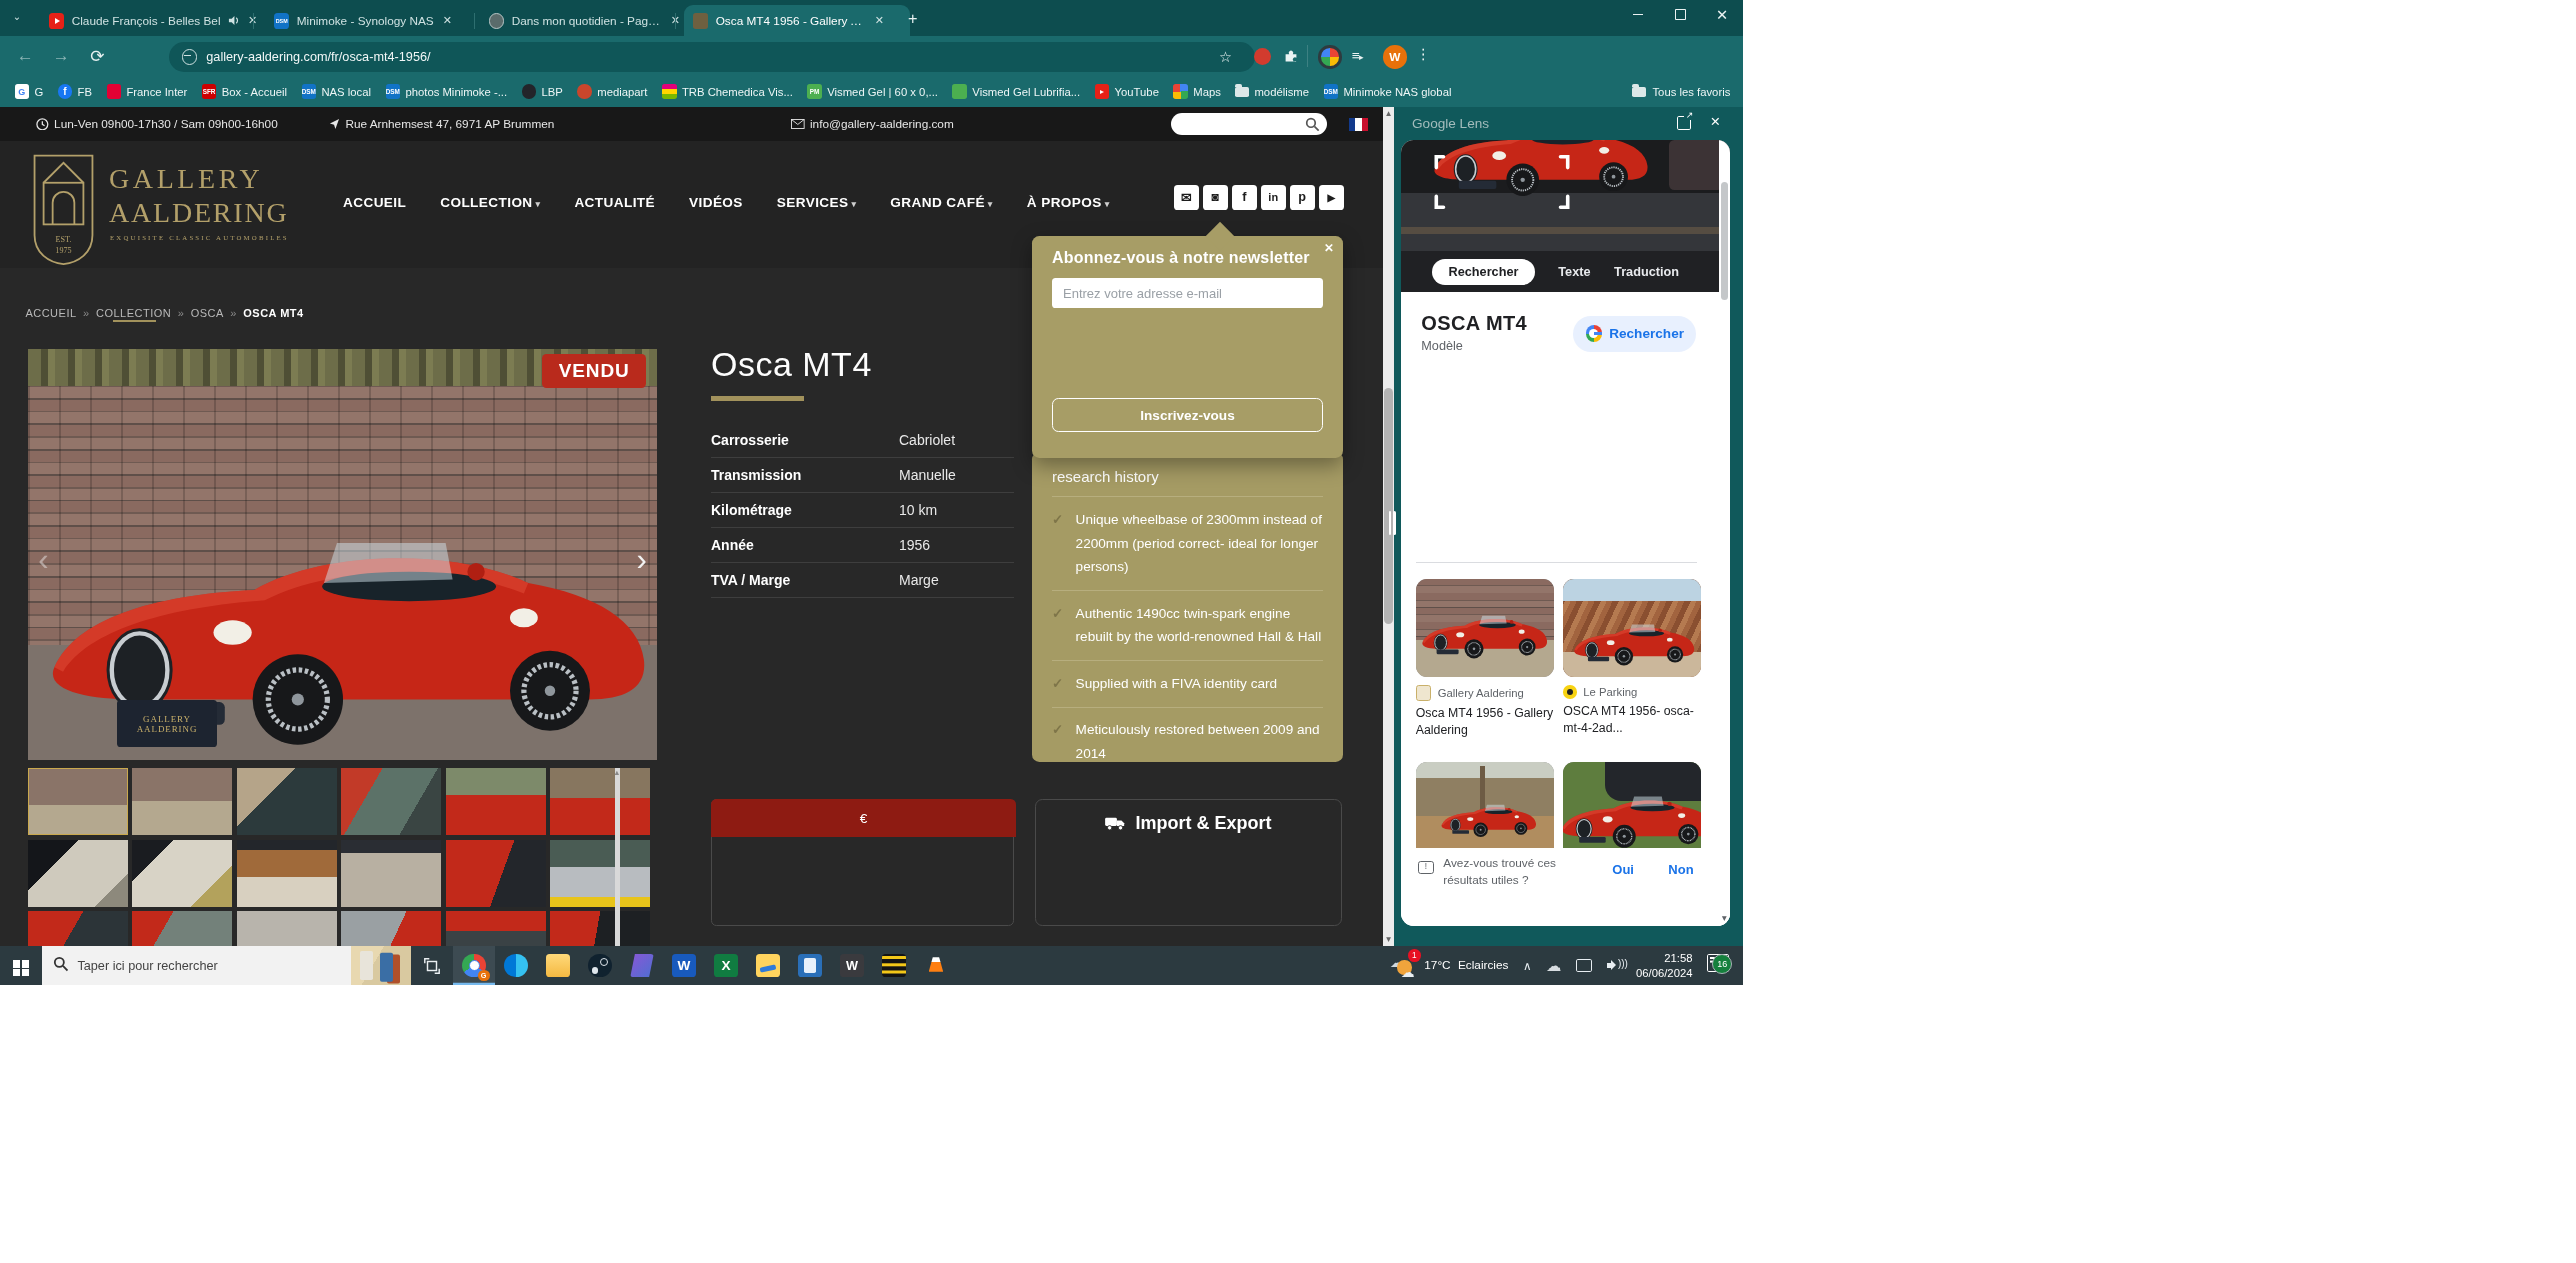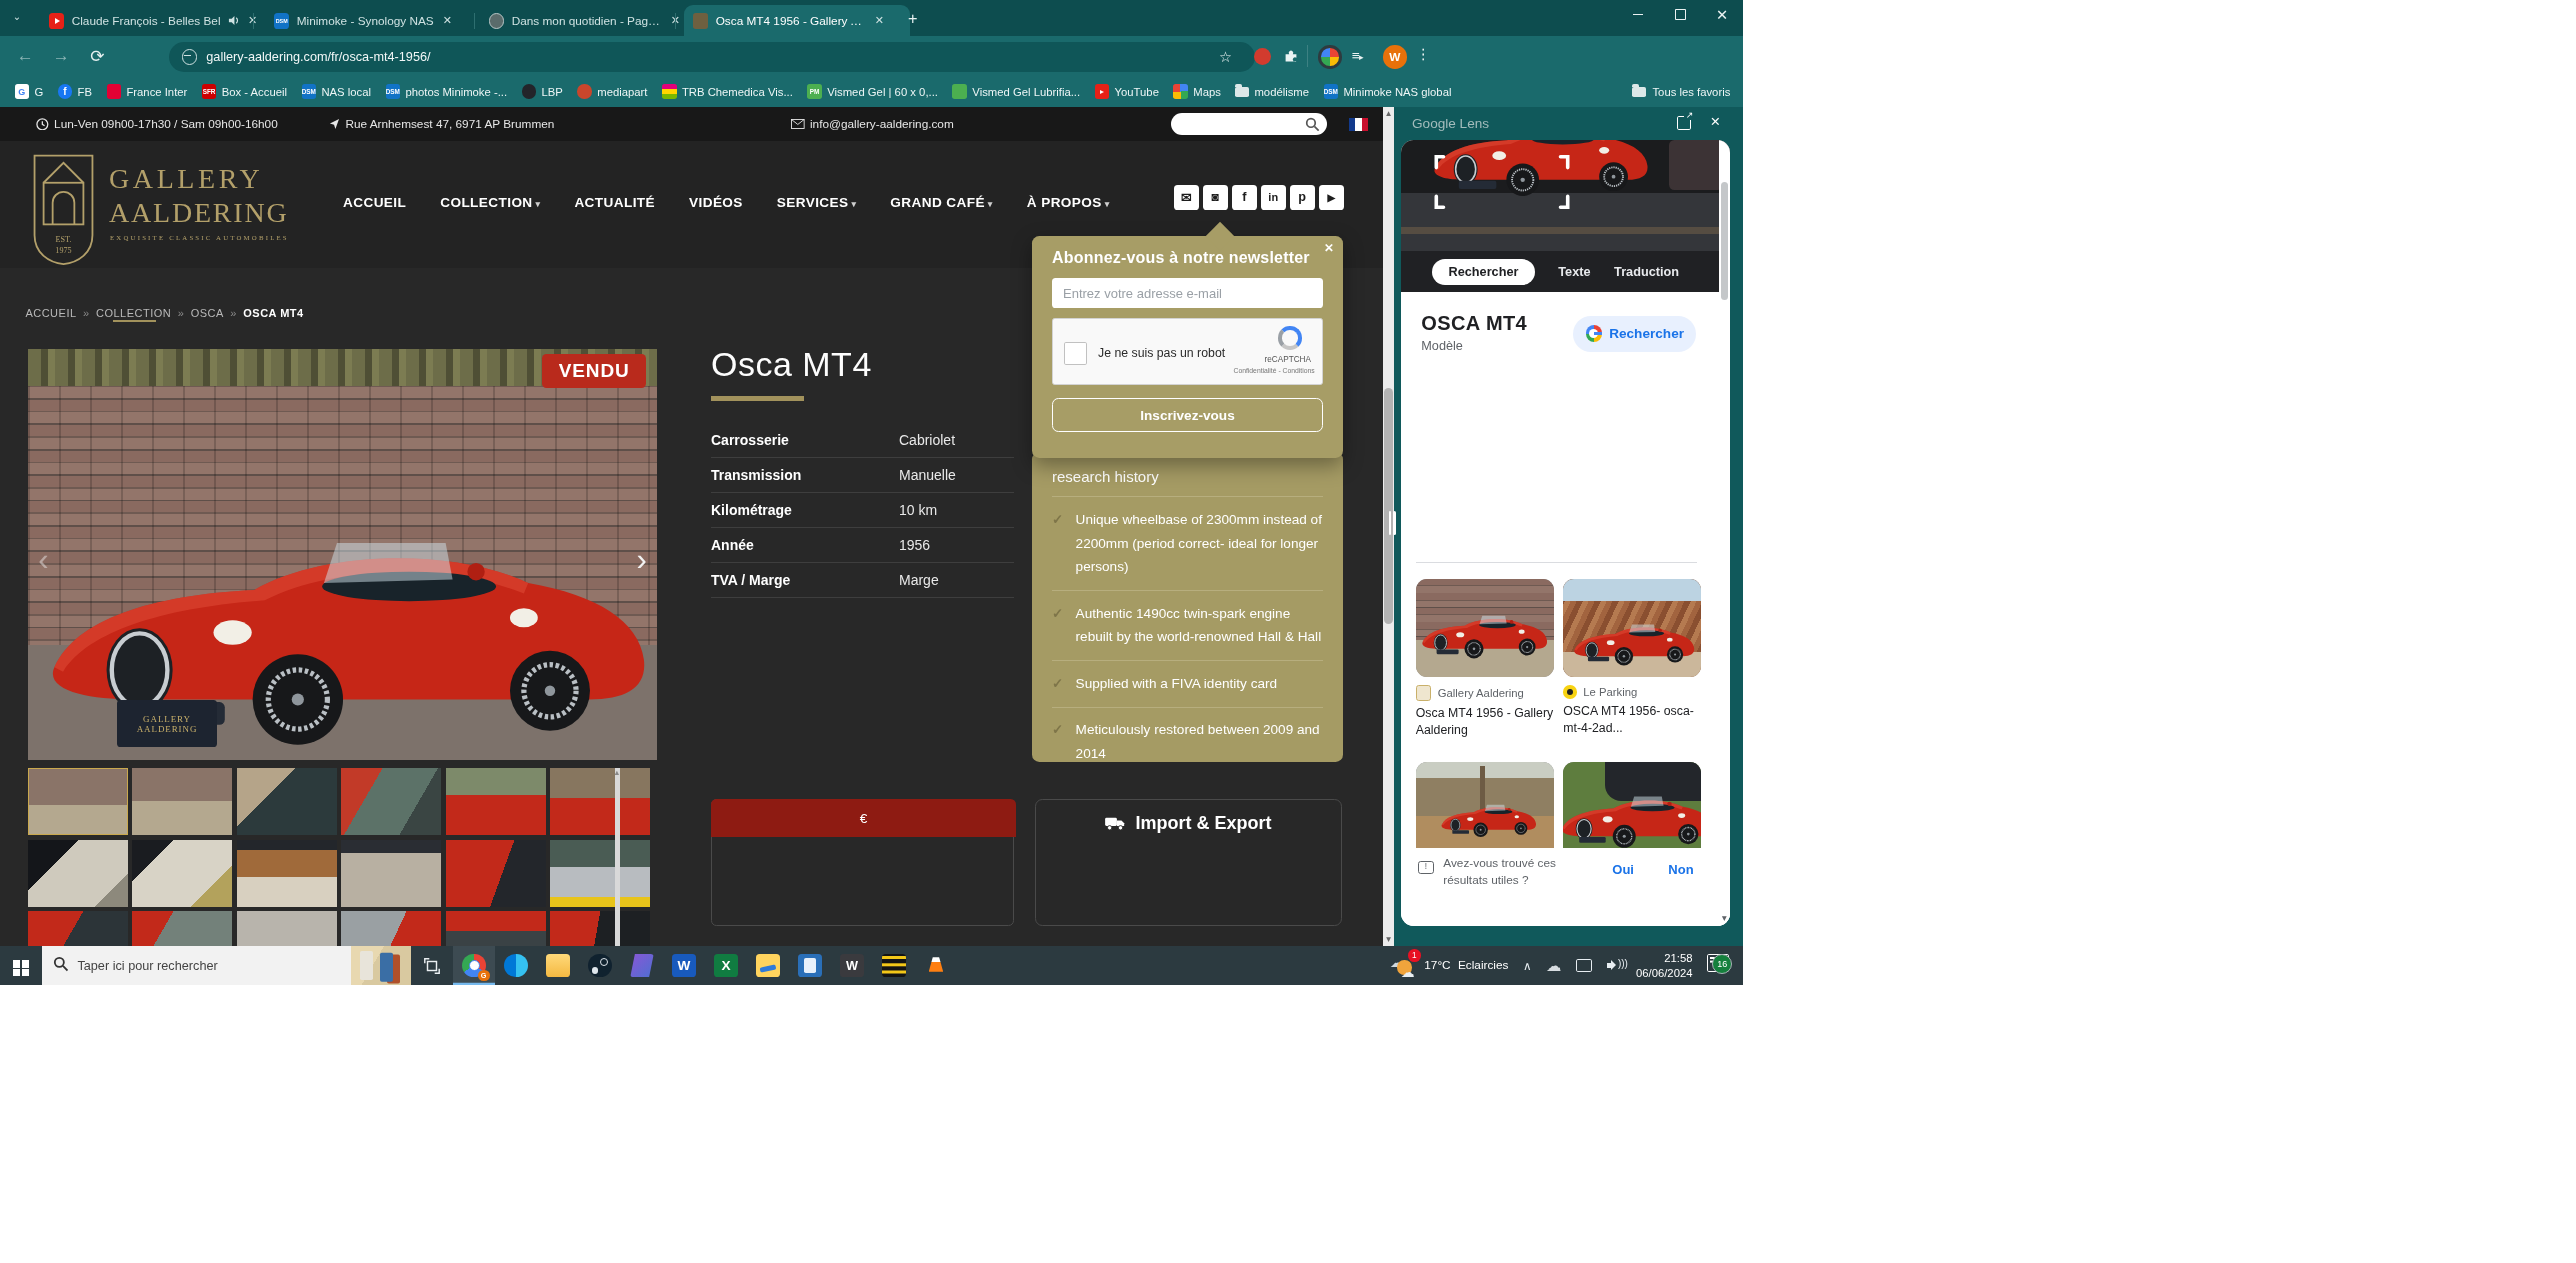--- a/index.html
+++ b/index.html
@@ -533,27 +533,20 @@
             <div class="fdiv"></div>
             <div class="feat"><span class="chk">✓</span>Meticulously restored between 2009 and 2014</div>
           </div>
     </div>
 
     <div class="popup">
       <div class="tail"></div>
       <div class="pclose">✕</div>
       <h3>Abonnez-vous à notre newsletter</h3>
       <div class="mail">Entrez votre adresse e-mail</div>
-      <div class="captcha">
-        <div class="box"></div>
-        <div class="ctext">Je ne suis pas un robot</div>
-        <div class="rc-logo"></div>
-        <div class="rc1">reCAPTCHA</div>
-        <div class="rc2">Confidentialité - Conditions</div>
-      </div>
       <div class="subscribe">Inscrivez-vous</div>
     </div>
   </div>
 
   <div class="sb">
     <span class="ar" style="top:1.8px;">▲</span>
     <div class="thumb" style="top:281px;height:236px;"></div>
     <span class="ar" style="bottom:1.8px;">▼</span>
   </div>
 

